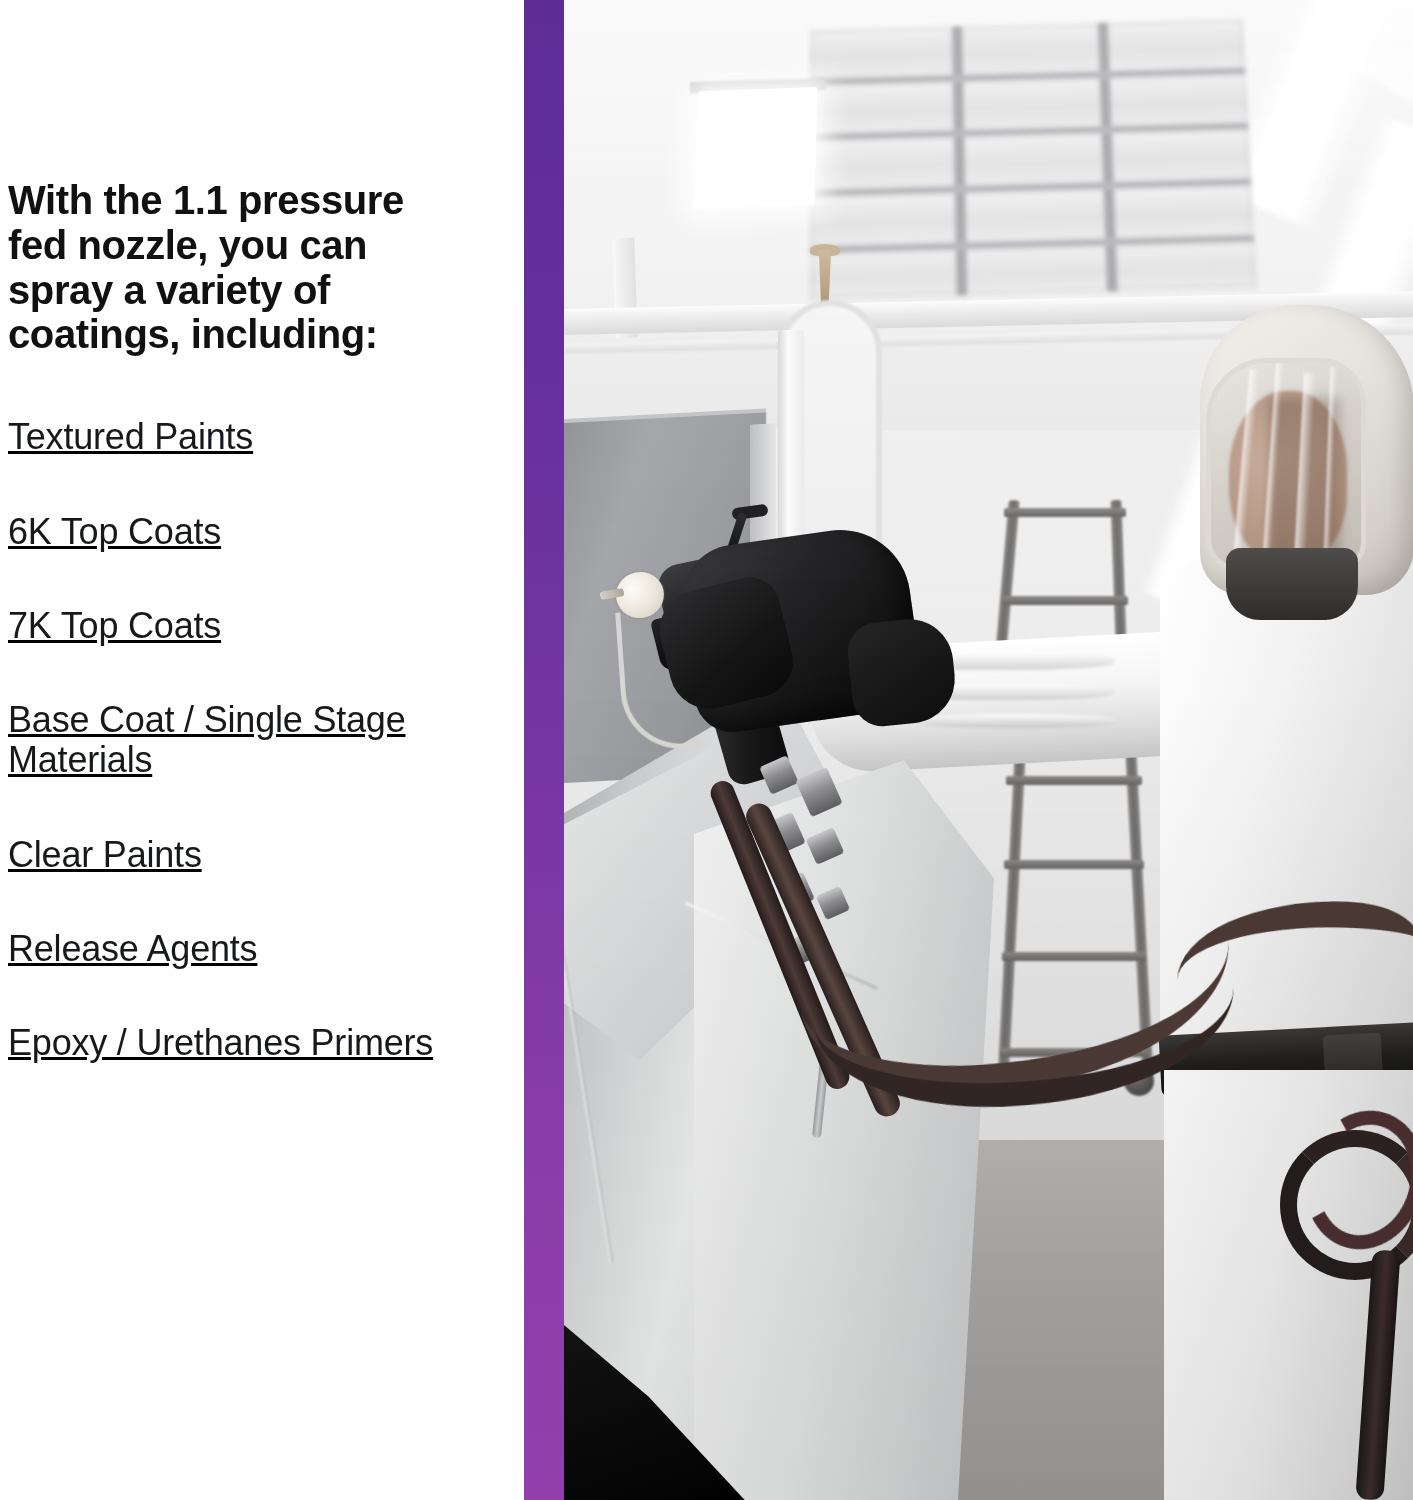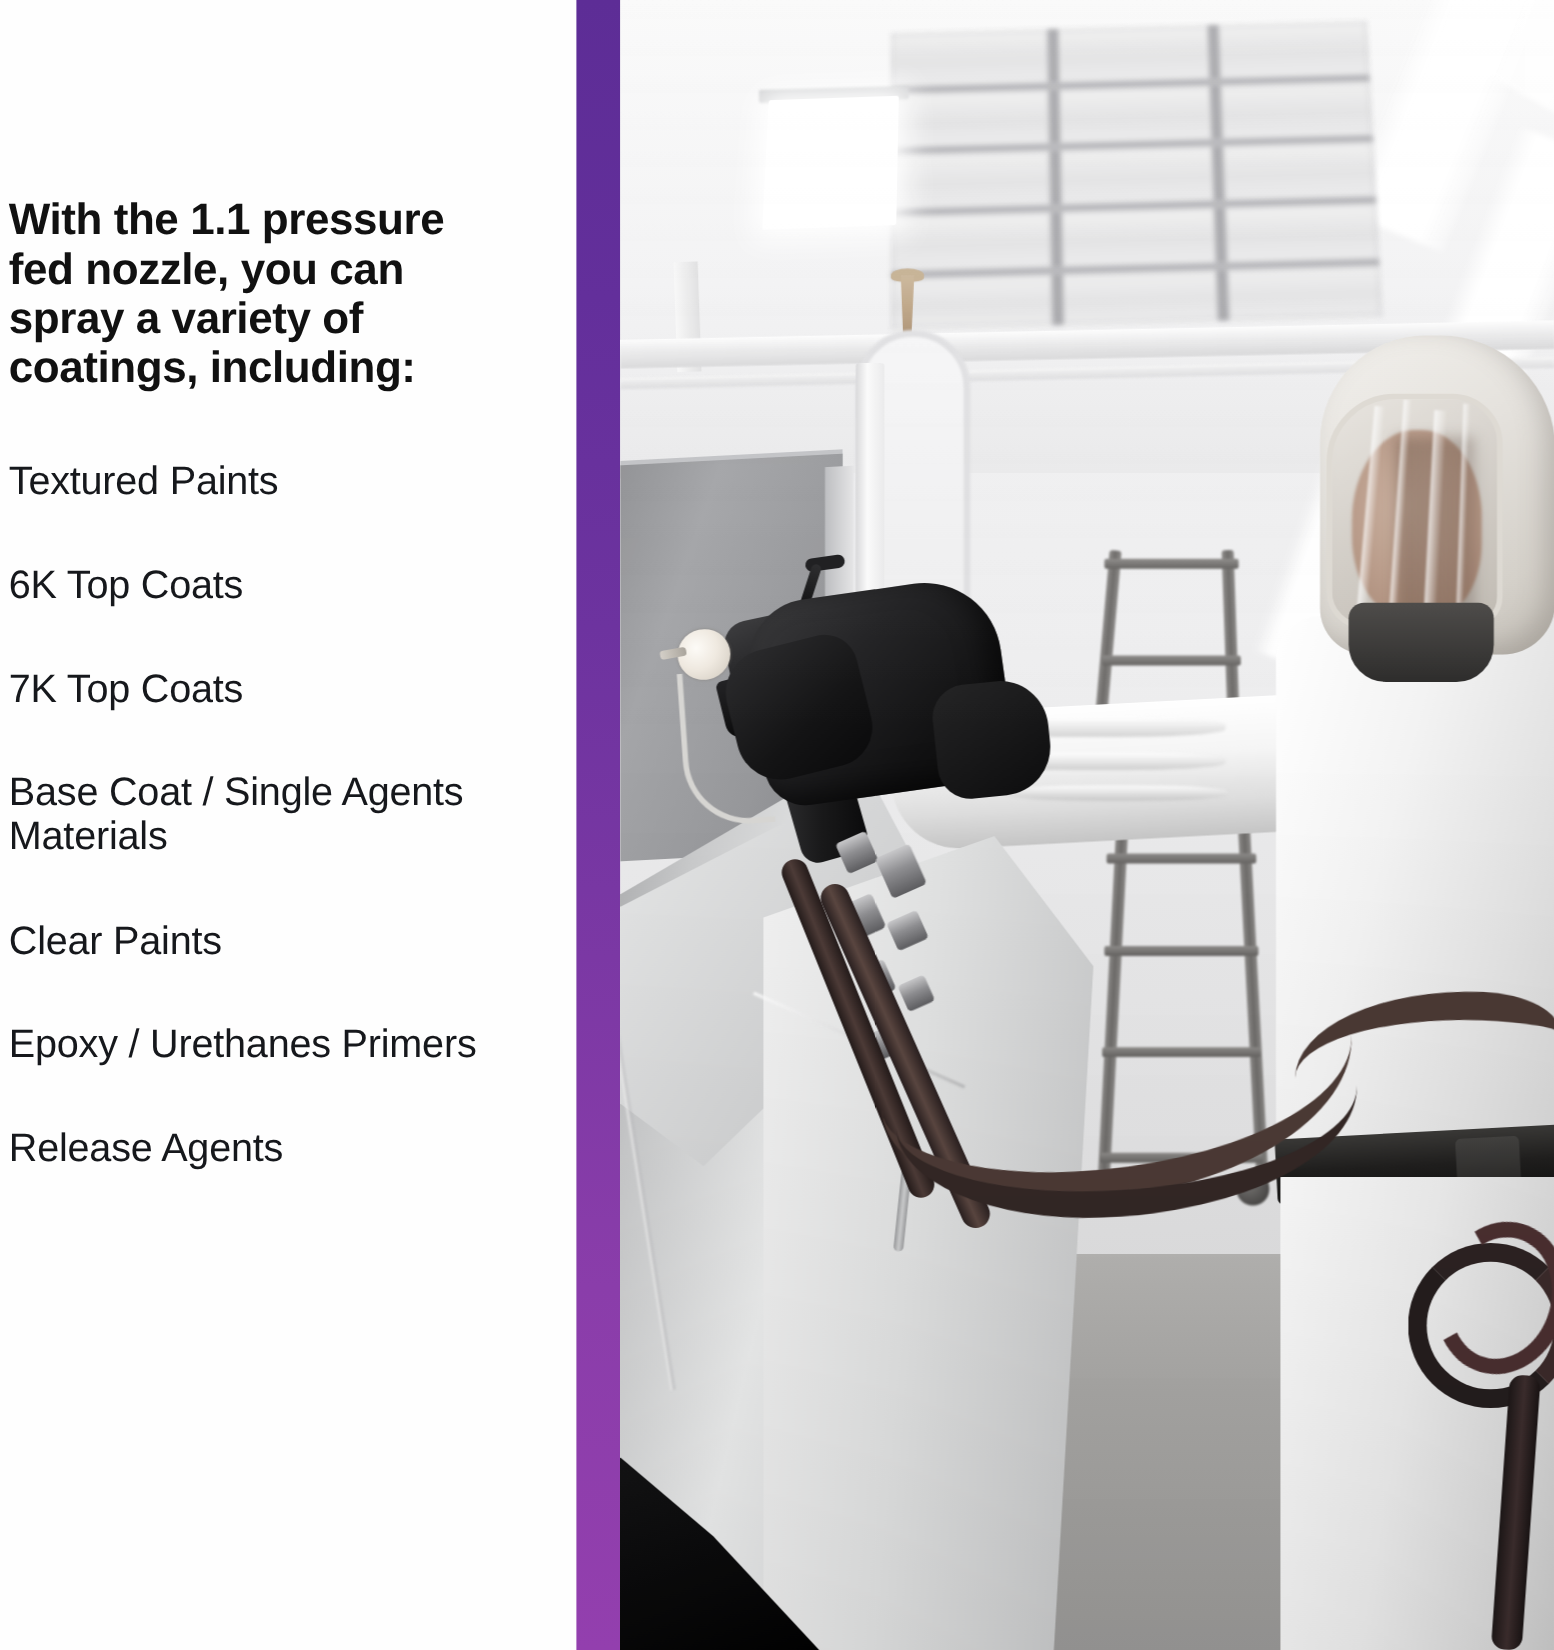--- a/index.html
+++ b/index.html
@@ -36,20 +36,21 @@
     line-height:1.12;
     letter-spacing:-0.4px;
     color:#111111;
     max-width:470px;
     white-space:pre-line;
   }
 
   .coating-list {
     margin-top:60px;
     list-style:none;
+    text-decoration:underline;
   }
 
   .coating-list li {
     font-size:36px;
     font-weight:400;
     line-height:1.12;
     letter-spacing:-0.2px;
     color:#16181c;
     margin-bottom:54px;
     max-width:450px;
@@ -558,24 +559,24 @@
 <div class="page">
 
   <div class="text-panel">
 
     <h1 class="headline">With the 1.1 pressure fed nozzle, you can spray a variety of coatings, including:</h1>
 
     <ul class="coating-list">
       <li>Textured Paints</li>
       <li>6K Top Coats</li>
       <li>7K Top Coats</li>
-      <li>Base Coat / Single Agents Materials</li>
+      <li>Base Coat / Single Stage Materials</li>
       <li>Clear Paints</li>
+      <li>Release Agents</li>
       <li>Epoxy / Urethanes Primers</li>
-      <li>Release Agents</li>
     </ul>
   </div>
 
   <div class="divider"></div>
 
   <div class="photo">
 
     <div class="wall-back"></div>
     <div class="ceiling"></div>
 

